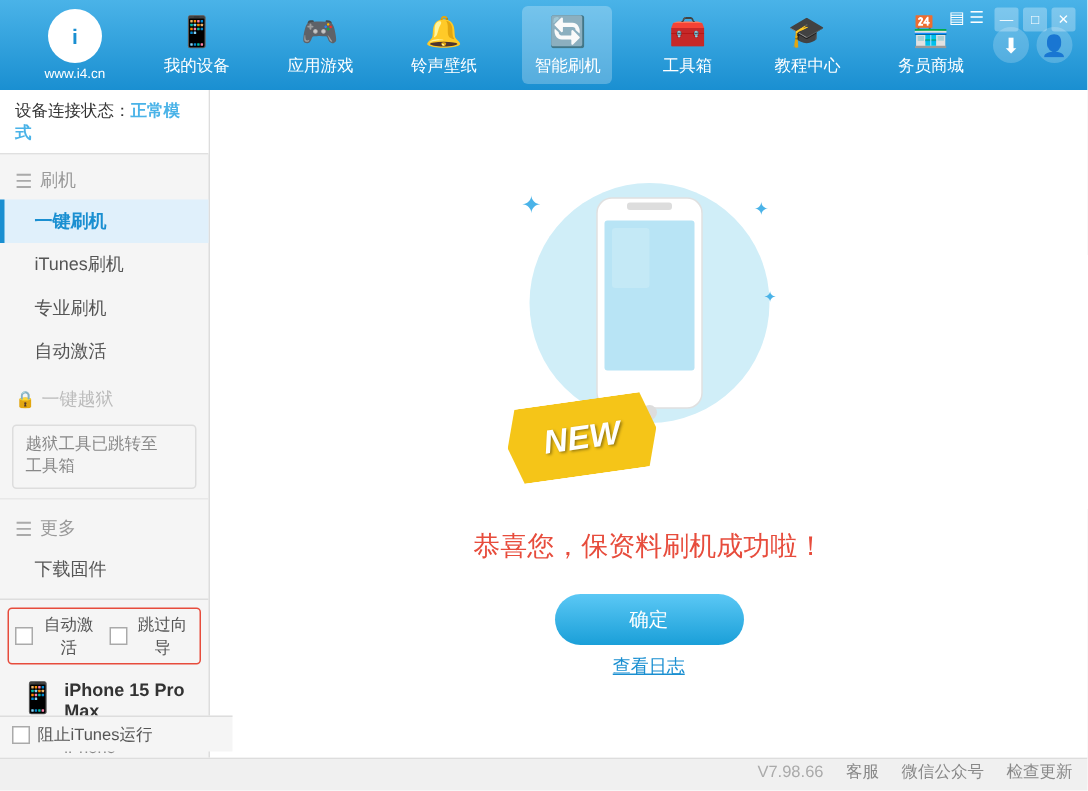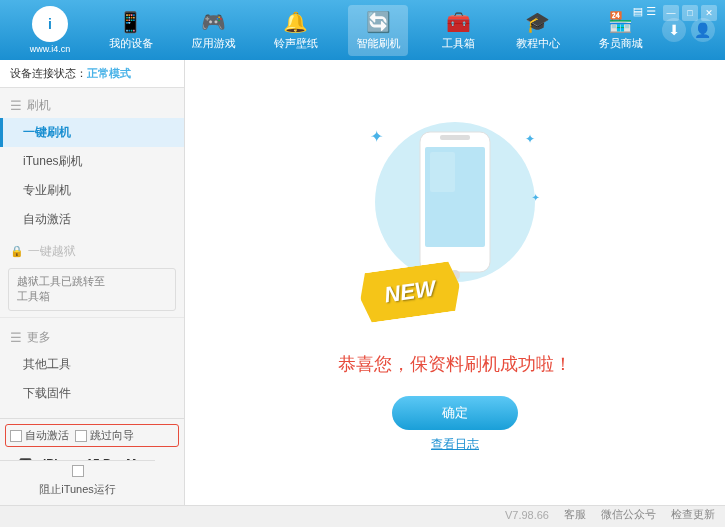--- a/index.html
+++ b/index.html
@@ -15,21 +15,21 @@
     .nav-item.active { background: rgba(255,255,255,0.25); }
     .nav-icon { font-size: 20px; margin-bottom: 2px; }
     .nav-label { font-size: 11px; }
     .header-right { display: flex; gap: 5px; align-items: center; }
     .header-btn { width: 24px; height: 24px; background: rgba(255,255,255,0.2); border-radius: 50%; display: flex; align-items: center; justify-content: center; color: #fff; cursor: pointer; font-size: 14px; }
 
     
     .main { display: flex; height: calc(527px - 60px - 22px); }
 
     
-    .sidebar { width: 185px; background: #f5f5f5; border-right: 1px solid #ddd; display: flex; flex-direction: column; }
+    .sidebar { width: 140px; background: #f5f5f5; border-right: 1px solid #ddd; display: flex; flex-direction: column; }
     .status-bar { padding: 6px 10px; font-size: 11px; color: #666; border-bottom: 1px solid #e0e0e0; background: #fff; }
     .status-label { color: #333; }
     .status-value { color: #4ab3e8; font-weight: bold; }
 
     .sidebar-section { padding: 5px 0; }
     .sidebar-section-header { display: flex; align-items: center; padding: 4px 10px; font-size: 12px; color: #999; }
     .sidebar-section-icon { margin-right: 5px; font-size: 13px; color: #aaa; }
     .sidebar-item { padding: 6px 10px 6px 20px; font-size: 12px; color: #555; cursor: pointer; border-left: 3px solid transparent; }
     .sidebar-item.active { background: #e0f0fb; color: #1a8fd1; border-left: 3px solid #1a8fd1; font-weight: bold; }
 
@@ -43,21 +43,21 @@
     .checkbox-item { display: flex; align-items: center; gap: 3px; font-size: 11px; color: #555; cursor: pointer; }
     .checkbox-box { width: 12px; height: 12px; border: 1px solid #aaa; background: #fff; display: inline-block; flex-shrink: 0; }
 
     .device-info { padding: 5px 8px; display: flex; align-items: flex-start; gap: 5px; }
     .device-icon { font-size: 20px; color: #1a8fd1; }
     .device-details { flex: 1; }
     .device-name { font-size: 12px; font-weight: bold; color: #333; }
     .device-storage { font-size: 11px; color: #888; }
     .device-type { font-size: 11px; color: #888; }
 
-    .itunes-bar { padding: 4px 8px; display: flex; align-items: center; gap: 5px; background: #f9f9f9; border-top: 1px solid #e0e0e0; flex-direction: column; }
+    .itunes-bar { padding: 4px 8px; display: flex; align-items: center; gap: 5px; background: #f9f9f9; border-top: 1px solid #e0e0e0; }
     .itunes-checkbox { width: 12px; height: 12px; border: 1px solid #aaa; background: #fff; display: inline-block; }
     .itunes-label { font-size: 11px; color: #555; }
 
     
     .content { flex: 1; display: flex; flex-direction: column; align-items: center; justify-content: center; background: #fff; position: relative; }
 
     
     .illustration { position: relative; width: 200px; height: 220px; margin-bottom: 20px; }
     .phone-bg-circle { width: 160px; height: 160px; background: #d0eef8; border-radius: 50%; position: absolute; top: 10px; left: 20px; }
     .phone-svg { position: absolute; top: 15px; left: 50%; transform: translateX(-50%); }
@@ -154,21 +154,20 @@
         越狱工具已跳转至<br>工具箱
       </div>
 
       <hr class="divider-line">
 
       <div class="sidebar-section">
         <div class="sidebar-section-header">
           <span class="sidebar-section-icon">☰</span>
           <span>更多</span>
         </div>
-        <div class="sidebar-item">其他工具</div>
         <div class="sidebar-item">下载固件</div>
       </div>
 
       <div class="sidebar-bottom">
 
         <div style="border: 1.5px solid #e74c3c; border-radius: 3px; padding: 3px 4px; display: flex; gap: 6px; margin-bottom: 5px; text-align: center;">
           <label class="checkbox-item">
             <span class="checkbox-box"></span>
             <span>自动激活</span>
           </label>

